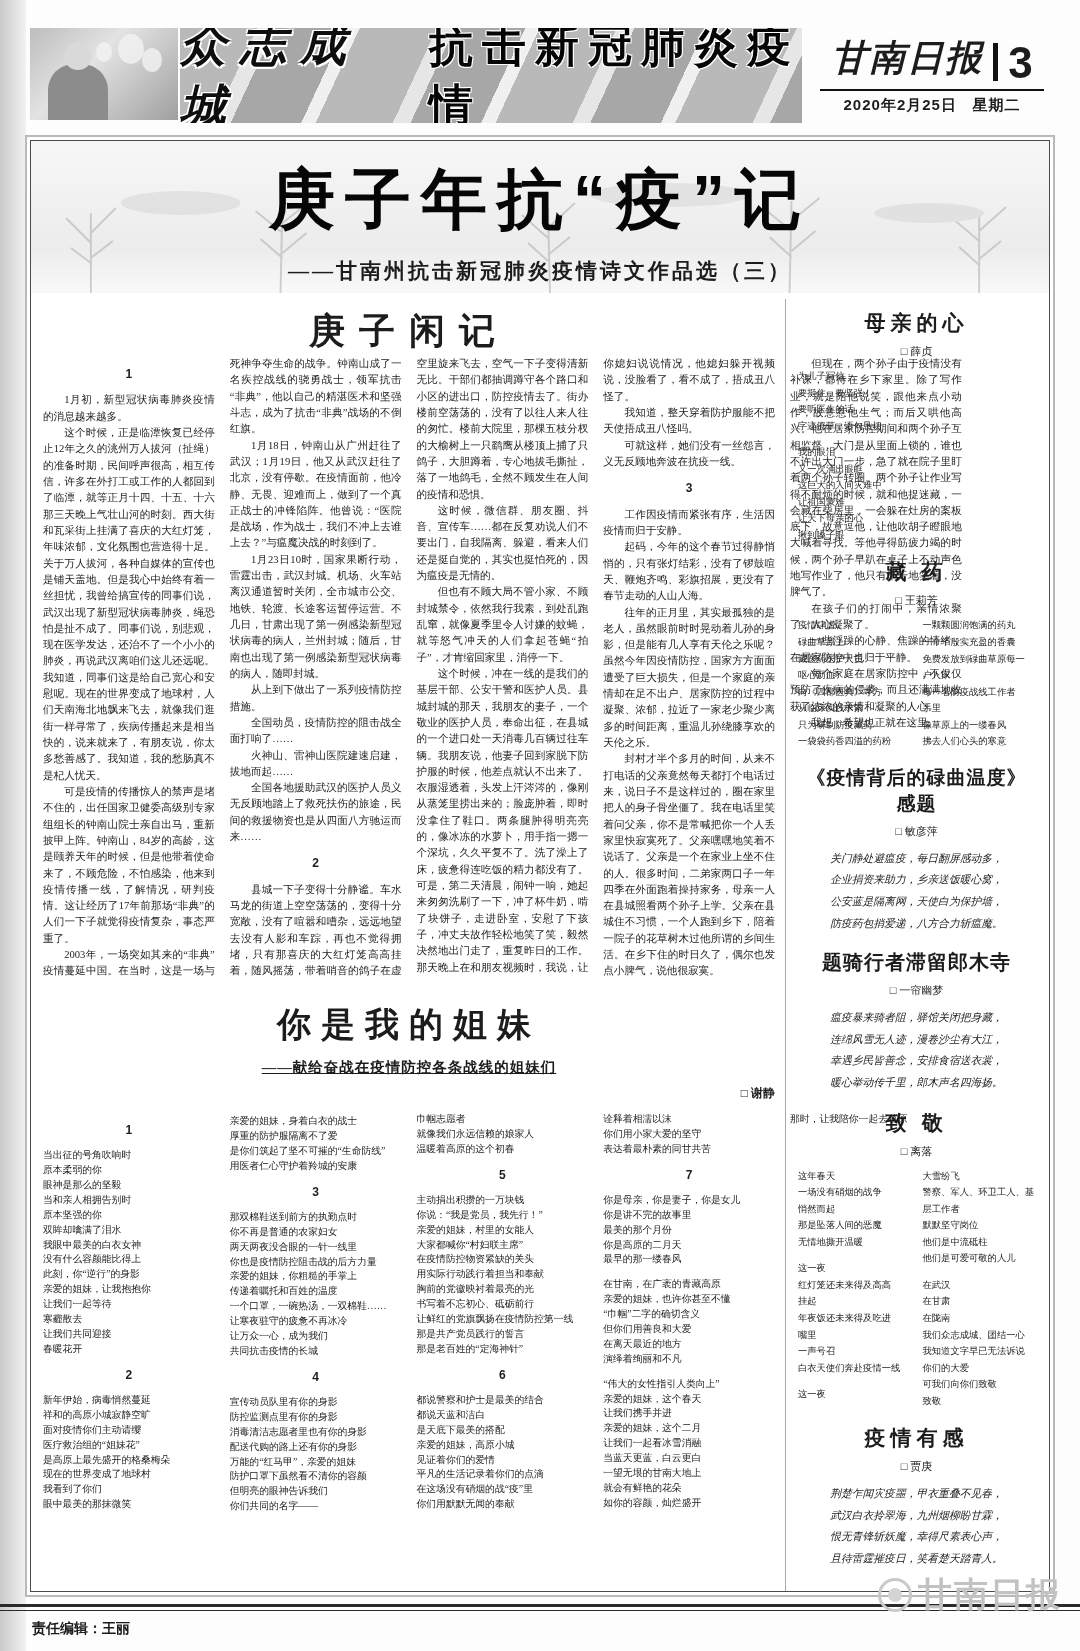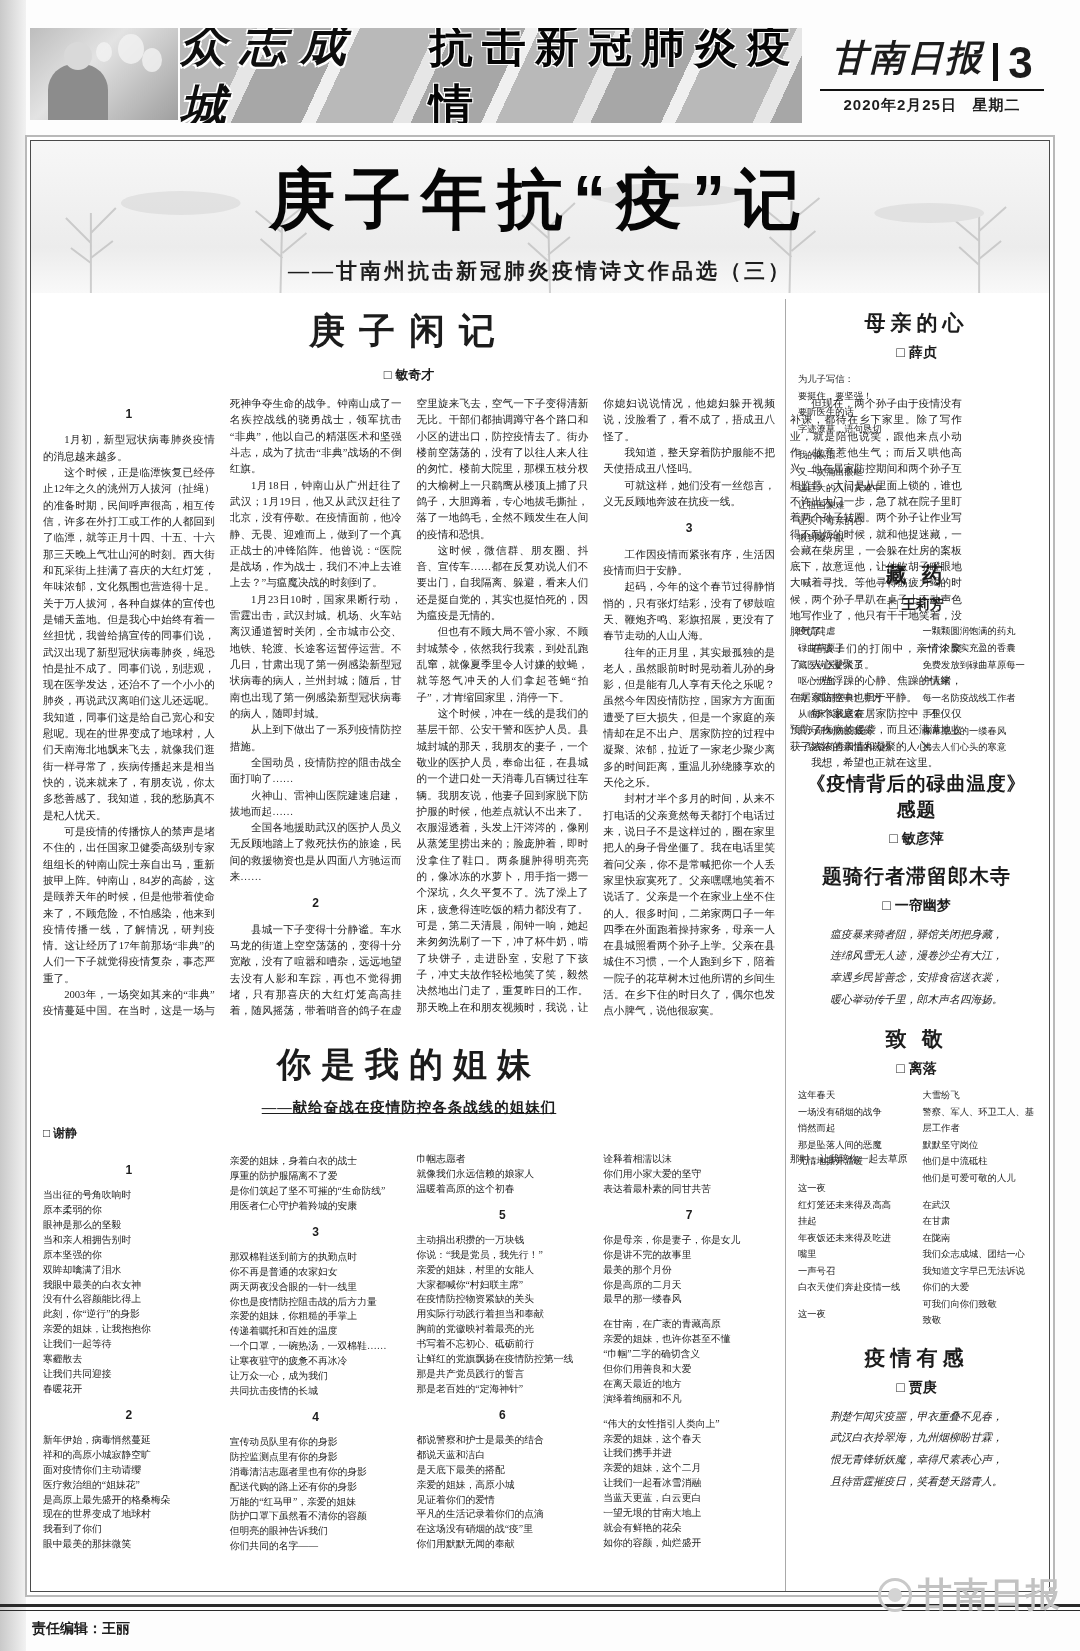--- a/index.html
+++ b/index.html
@@ -47,29 +47,29 @@
 
   .cols4 { column-count:4; column-gap:15px; column-fill:auto; height:632px;
     font-size:10.6px; line-height:1.54; text-align:justify; }
   .cols4 .para { text-indent:2em; }
   .secnum { text-align:center; font-weight:bold; font-size:12px; margin:9px 0; font-family:"Liberation Sans", sans-serif; }
   .gap { height:10px; }
 
   .sisters { margin-top:14px; }
   .sis-title { text-align:center; font-size:34px; font-weight:bold; letter-spacing:10px; }
   .sis-sub { text-align:center; font-size:14.5px; font-weight:bold; margin-top:10px; letter-spacing:1px;text-decoration:underline; }
-  .sis-author { text-align:left; font-size:12px; font-weight:bold; margin:8px 0 10px; font-family:Liberation Serif, serif; }
+  .sis-author { text-align:right; font-size:12px; font-weight:bold; margin:8px 0 10px; font-family:Liberation Serif, serif; }
   .cols4b { column-count:4; column-gap:15px; column-fill:auto; height:408px; font-size:9.8px; line-height:1.52; }
   .cols4b .vline { white-space:normal; }
 
   
   .poem { margin-bottom:15px; }
   .poem-title { text-align:center; font-size:21px; font-weight:bold; letter-spacing:5px; margin-top:6px; }
   .poem-title.small { font-size:19px; letter-spacing:1px; }
-  .poem-author { text-align:center; font-size:14px; font-weight:bold; margin:7px 0 9px; font-family:"Liberation Sans", sans-serif; }
+  .poem-author { text-align:center; font-size:11px; font-weight:normal; margin:7px 0 9px; font-family:"Liberation Sans", sans-serif; }
   .two-col { display:flex; gap:12px; font-size:9.3px; line-height:1.78; }
   .two-col > div { flex:1; }
   .quatrain { text-align:center; font-size:10.8px; line-height:2.0; font-style:italic; }
 
   
   .foot-rule1 { position:absolute; left:0; width:1080px; top:1604px; border-top:3px solid #2a2a2a; }
   .foot-rule2 { position:absolute; left:0; width:1080px; top:1610px; border-top:1px solid #2a2a2a; }
   .editor { position:absolute; left:32px; top:1620px; font-size:14px; font-weight:bold; font-family:"Liberation Sans", sans-serif; }
   .watermark { position:absolute; right:18px; top:1572px; display:flex; align-items:center; gap:6px;
     color:#c2c2c2; font-size:34px; font-weight:900; letter-spacing:2px; font-family:"Liberation Sans", sans-serif; }
@@ -131,21 +131,20 @@
         </g>
       </svg>
       <div class="feature-title">庚子年抗“疫”记</div>
       <div class="feature-sub">——甘南州抗击新冠肺炎疫情诗文作品选（三）</div>
     </div>
 
     <div class="content">
 
       <div class="main-left">
         <div class="art-title">庚子闲记</div>
-        <div class="art-author">□ 敏奇才</div>
         <div class="cols4">
             <div class="secnum">1</div>
             <div class="para">1月初，新型冠状病毒肺炎疫情的消息越来越多。</div>
             <div class="para">这个时候，正是临潭恢复已经停止12年之久的洮州万人拔河（扯绳）的准备时期，民间呼声很高，相互传信，许多在外打工或工作的人都回到了临潭，就等正月十四、十五、十六那三天晚上气壮山河的时刻。西大街和瓦采街上挂满了喜庆的大红灯笼，年味浓郁，文化氛围也营造得十足。关于万人拔河，各种自媒体的宣传也是铺天盖地。但是我心中始终有着一丝担忧，我曾给搞宣传的同事们说，武汉出现了新型冠状病毒肺炎，绳恐怕是扯不成了。同事们说，别悲观，现在医学发达，还治不了一个小小的肺炎，再说武汉离咱们这儿还远呢。我知道，同事们这是给自己宽心和安慰呢。现在的世界变成了地球村，人们天南海北地飘来飞去，就像我们逛街一样寻常了，疾病传播起来是相当快的，说来就来了，有朋友说，你太多愁善感了。我知道，我的愁肠真不是杞人忧天。</div>
             <div class="para">可是疫情的传播惊人的禁声是堵不住的，出任国家卫健委高级别专家组组长的钟南山院士亲自出马，重新披甲上阵。钟南山，84岁的高龄，这是颐养天年的时候，但是他带着使命来了，不顾危险，不怕感染，他来到疫情传播一线，了解情况，研判疫情。这让经历了17年前那场“非典”的人们一下子就觉得疫情复杂，事态严重了。</div>
             <div class="para">2003年，一场突如其来的“非典”疫情蔓延中国。在当时，这是一场与死神争夺生命的战争。钟南山成了一名疾控战线的骁勇战士，领军抗击“非典”，他以自己的精湛医术和坚强斗志，成为了抗击“非典”战场的不倒红旗。</div>
             <div class="para">1月18日，钟南山从广州赶往了武汉；1月19日，他又从武汉赶往了北京，没有停歇。在疫情面前，他冷静、无畏、迎难而上，做到了一个真正战士的冲锋陷阵。他曾说：“医院是战场，作为战士，我们不冲上去谁上去？”与瘟魔决战的时刻到了。</div>
             <div class="para">1月23日10时，国家果断行动，雷霆出击，武汉封城。机场、火车站离汉通道暂时关闭，全市城市公交、地铁、轮渡、长途客运暂停运营。不几日，甘肃出现了第一例感染新型冠状病毒的病人，兰州封城；随后，甘南也出现了第一例感染新型冠状病毒的病人，随即封城。</div>
             <div class="para">从上到下做出了一系列疫情防控措施。</div>
             <div class="para">全国动员，疫情防控的阻击战全面打响了……</div>
@@ -324,20 +323,26 @@
                 <div class="vline">手里</div>
                 <div class="vline">像草原上的一缕春风</div>
                 <div class="vline">拂去人们心头的寒意</div>
               </div>
           </div>
         </div>
 
         <div class="poem">
           <div class="poem-title small">《疫情背后的碌曲温度》感题</div>
           <div class="poem-author">□ 敏彦萍</div>
+          <div class="quatrain">
+              <div class="qline">关门静处避瘟疫，每日翻屏感动多，</div>
+              <div class="qline">企业捐资来助力，乡亲送饭暖心窝，</div>
+              <div class="qline">公安蓝是隔离网，天使白为保护墙，</div>
+              <div class="qline">防疫药包捎爱递，八方合力斩瘟魔。</div>
+            </div>
         </div>
 
         <div class="poem">
           <div class="poem-title small" style="font-size:20px;">题骑行者滞留郎木寺</div>
           <div class="poem-author">□ 一帘幽梦</div>
           <div class="quatrain">
               <div class="qline">瘟疫暴来骑者阻，驿馆关闭把身藏，</div>
               <div class="qline">连绵风雪无人迹，漫卷沙尘有大江，</div>
               <div class="qline">幸遇乡民皆善念，安排食宿送衣裳，</div>
               <div class="qline">暖心举动传千里，郎木声名四海扬。</div>

